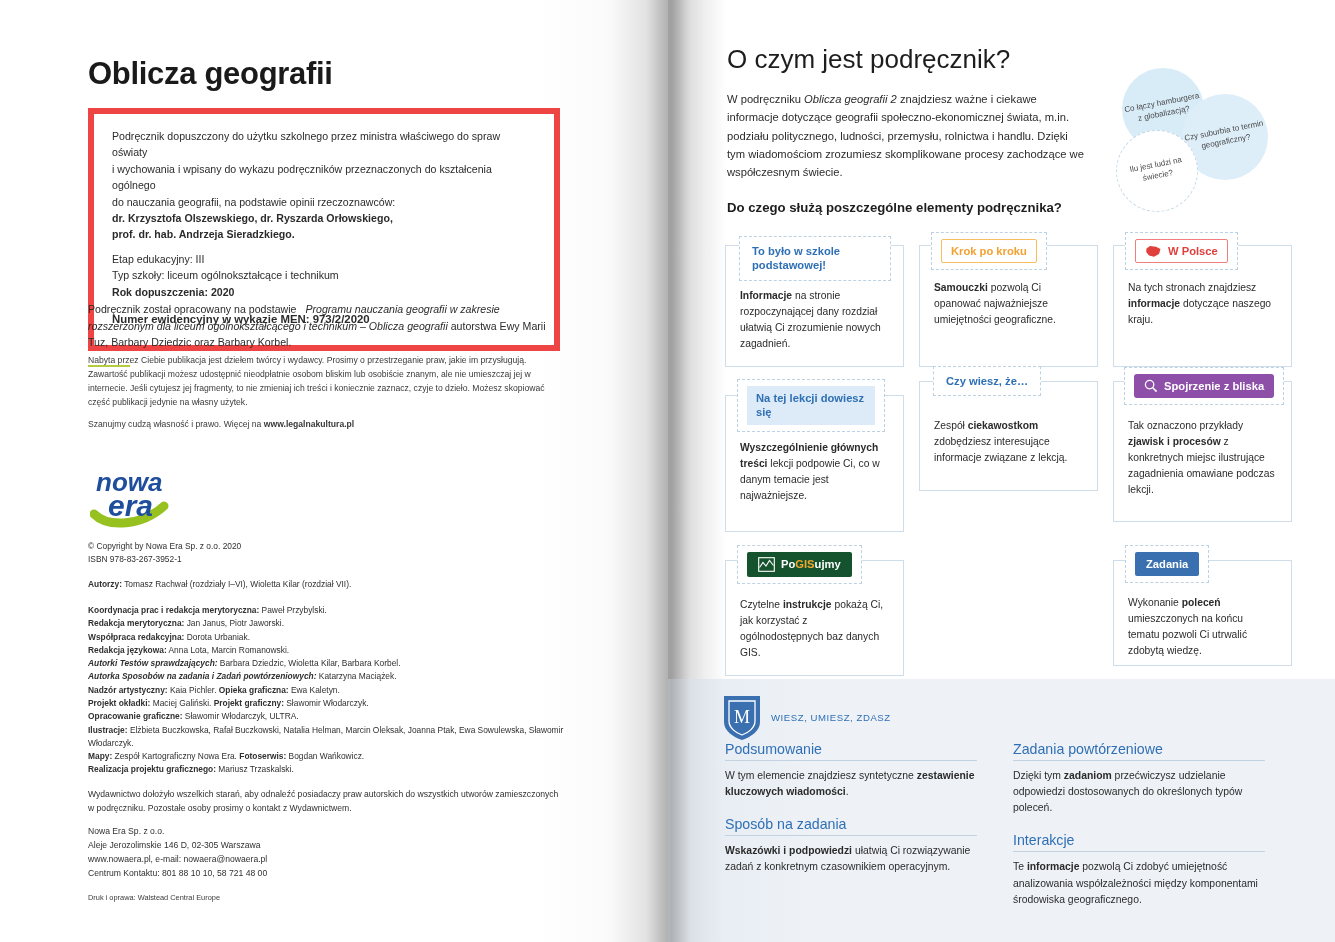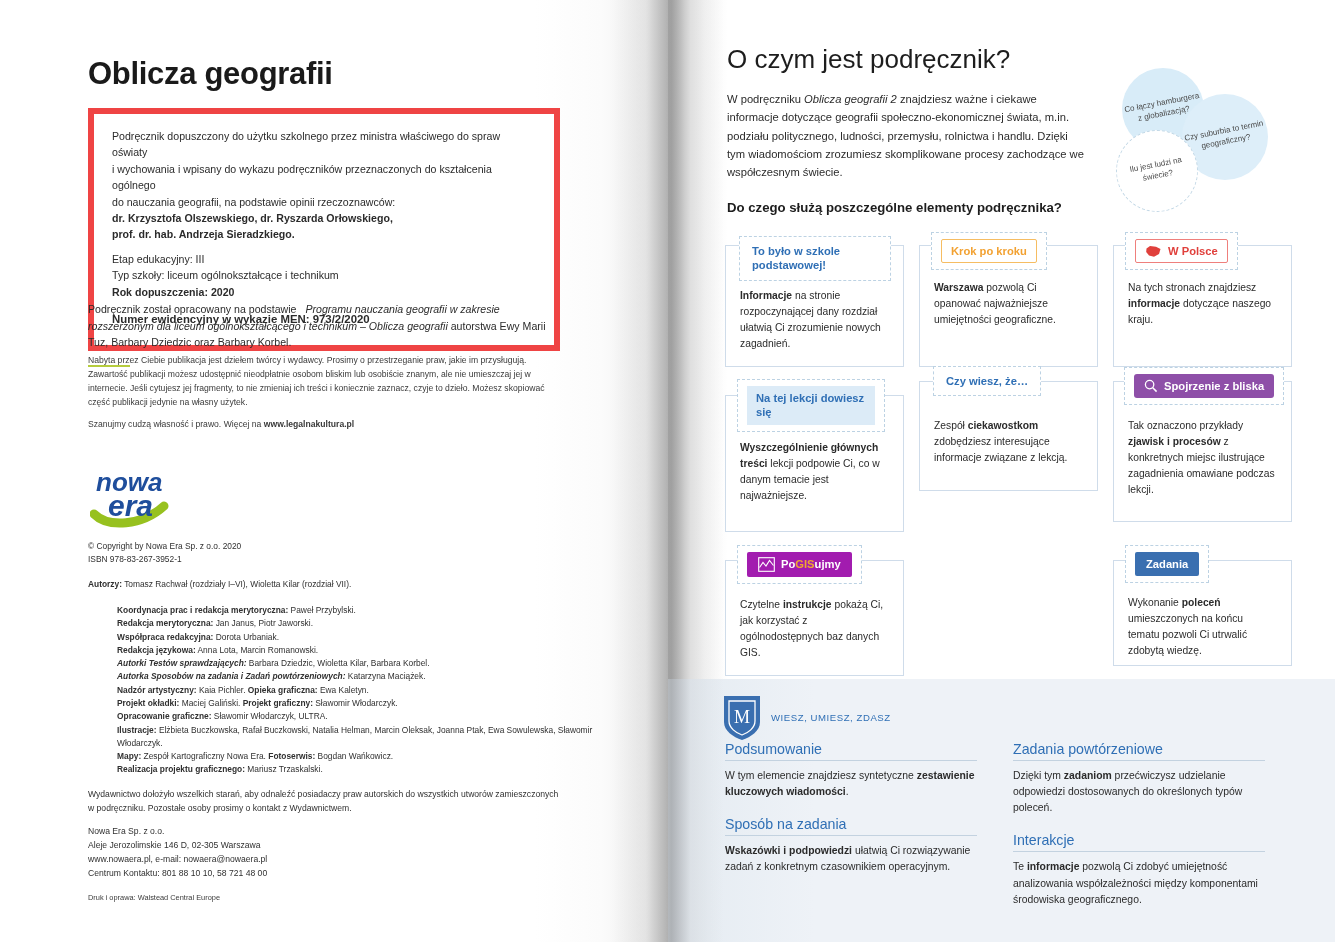--- a/index.html
+++ b/index.html
@@ -59,21 +59,21 @@
     font-size:8.6px;line-height:1.62;color:#3a3a3a;}
   .legal .last{margin-top:8px;}
   .legal b{font-weight:bold;}
 
   
   .logo{position:absolute;top:466px;left:2px;width:120px;height:62px;}
   .copy{position:absolute;top:540px;left:0;font-size:8.4px;line-height:1.55;color:#303030;}
   .authors{position:absolute;top:578px;left:0;font-size:8.4px;line-height:1.5;color:#303030;}
   .authors b{font-weight:bold;}
   .credits{position:absolute;top:604px;left:0;width:478px;
-    font-size:8.4px;line-height:1.58;color:#303030;margin-left:29px;}
+    font-size:8.4px;line-height:1.58;color:#303030;}
   .credits b{font-weight:bold;}
   .credits .bi{font-weight:bold;font-style:italic;}
   .rights{position:absolute;top:788px;left:0;width:474px;
     font-size:8.6px;line-height:1.6;color:#303030;}
   .addr{position:absolute;top:825px;left:0;font-size:8.6px;line-height:1.62;color:#303030;}
   .print{position:absolute;top:893px;left:0;font-size:7.4px;color:#3a3a3a;}
 
   
   .r-wrap{position:absolute;left:668px;top:0;width:667px;height:942px;}
   .r-title{position:absolute;left:59px;top:44px;font-size:26px;color:#1d1d1d;}
@@ -99,21 +99,21 @@
   .badgewrap{position:absolute;left:13px;top:-16px;border:1px dashed #bcd2e3;
              background:#ffffff;padding:6px 9px;box-sizing:border-box;}
   .badge{font-size:11.2px;font-weight:bold;line-height:1.28;white-space:nowrap;display:flex;align-items:center;gap:6px;}
   .badge.plain{color:#2f6fb5;padding:1px 3px;}
   .badge.boxed{padding:4px 9px;border-radius:2px;}
   .b-krok{color:#f2a131;border:1.4px solid #f6bd62;background:#fff;}
   .b-polsce{color:#e0403c;border:1.4px solid #ef7f7c;background:#fff;}
   .b-najej{color:#2f6fb5;background:#dcebf7;padding:5px 9px;}
   .b-czy{color:#2f6fb5;padding:1px 3px;}
   .b-spoj{color:#ffffff;background:#8e4fa8;padding:5px 10px;border-radius:3px;}
-  .b-gis{color:#ffffff;background:#a21caf;padding:5px 11px;border-radius:2px;}
+  .b-gis{color:#ffffff;background:#14532d;padding:5px 11px;border-radius:2px;}
   .b-przycz{color:#1aa59a;padding:1px 3px;}
   .b-zad{color:#ffffff;background:#3a6fb0;padding:5px 11px;border-radius:2px;}
   .gis-mid{color:#f0a82e;}
 
   
   .bottom{position:absolute;left:668px;top:679px;width:667px;height:263px;
     background:linear-gradient(to right,#dfe6ee 0%,#e7edf3 6%,#eef2f7 22%,#eef2f7 100%);}
   .shield{position:absolute;left:55px;top:16px;width:38px;height:46px;}
   .wuz{position:absolute;left:103px;top:33px;font-size:9.6px;font-weight:normal;
        letter-spacing:0.55px;color:#2f6fb5;text-align:center;}
@@ -233,21 +233,21 @@
         <div class="badgewrap" style="top:-10px;">
             <div class="badge plain" style="white-space:normal;width:126px;">To było w szkole podstawowej!</div>
           </div>
         <div class="body" style="padding-top:42px;"><b>Informacje</b><span> na stronie rozpoczynającej dany rozdział ułatwią Ci zrozumienie nowych zagadnień.</span></div>
       </div>
 
       <div class="card" style="left:194px;top:12px;width:179px;height:122px;">
         <div class="badgewrap" style="top:-14px;left:11px;">
             <div class="badge boxed b-krok">Krok po kroku</div>
           </div>
-        <div class="body" style="padding-top:34px;"><b>Warszawa</b><span> pozwolą Ci opanować najważniejsze umiejętności geograficzne.</span></div>
+        <div class="body" style="padding-top:34px;"><b>Samouczki</b><span> pozwolą Ci opanować najważniejsze umiejętności geograficzne.</span></div>
       </div>
 
       <div class="card" style="left:388px;top:12px;width:179px;height:122px;">
         <div class="badgewrap" style="top:-14px;left:11px;">
           <div class="badge boxed b-polsce">
             <svg width="17" height="13" viewBox="0 0 17 13">
                 <path d="M1.5 3.5 L5 1 L11 1.8 L15.5 4 L14 9 L9 11.8 L4 10.5 L1.2 7 Z" fill="#e0403c"></path>
               </svg>
             <span>W Polsce</span>
           </div>

